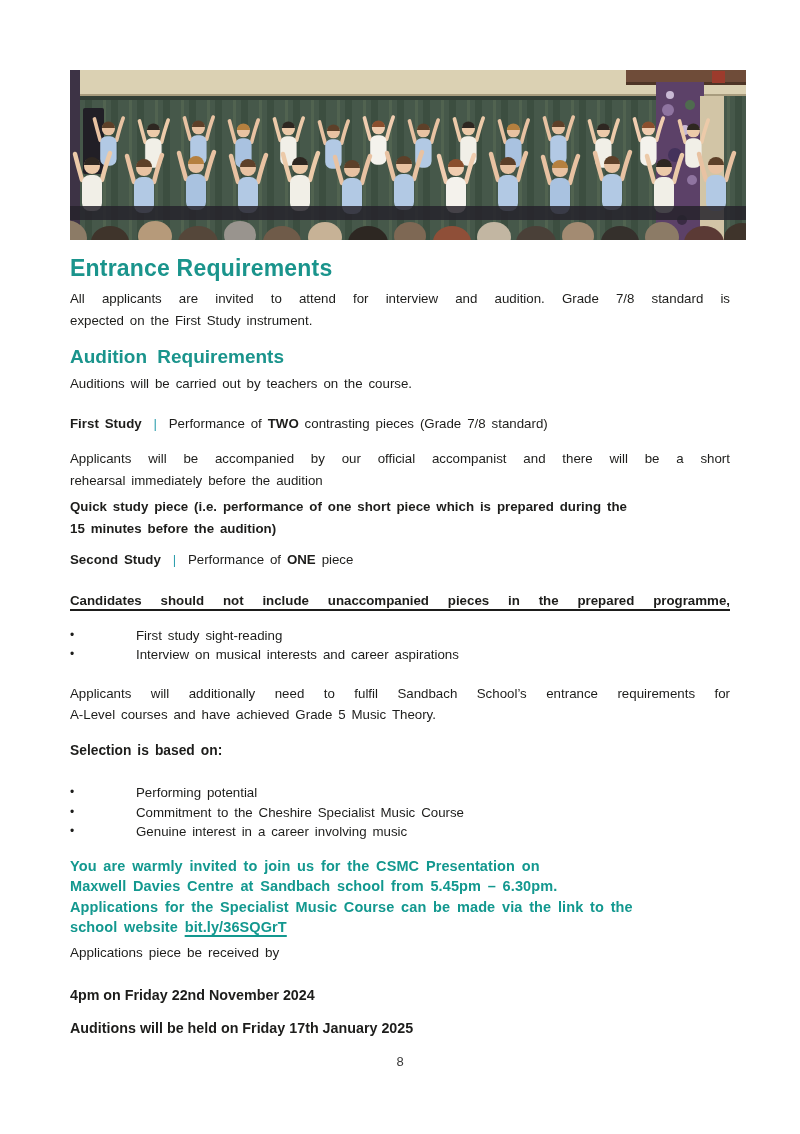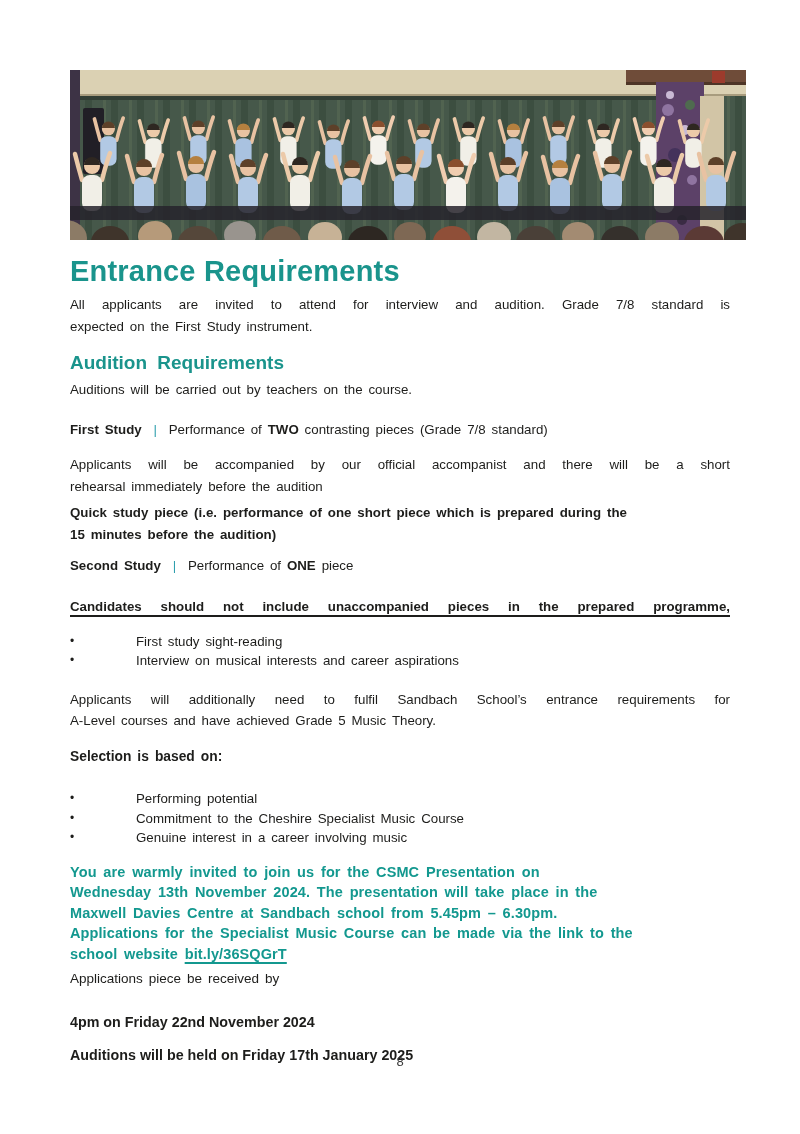--- a/index.html
+++ b/index.html
@@ -6,21 +6,21 @@
   .page {
     position:relative; width:800px; height:1134px; background:#ffffff;
     font-family:"Liberation Sans", sans-serif; color:#1d1d1b; overflow:hidden;
   }
   
   .photo { position:absolute; left:70px; top:70px; width:676px; height:170px; }
   .photo svg { display:block; }
   
   .content { position:absolute; left:70px; top:240px; width:660px; }
   .h1 {
-    margin:16px 0 0 0; font-size:29px; line-height:1.05; font-weight:bold;
+    margin:16px 0 0 0; font-size:23px; line-height:1.05; font-weight:bold;
     color:#1a948c; letter-spacing:0.2px;
   }
   .h2 {
     margin:16px 0 0 0; font-size:19px; line-height:1.05; font-weight:bold;
     color:#1a948c; word-spacing:5px;
   }
   .para { font-size:13.3px; line-height:21.5px; word-spacing:2.2px; }
   .para .fj { text-align:justify; text-align-last:justify; }
   .m-intro   { margin-top:8px; }
   .m-note    { margin-top:6px; }
@@ -231,21 +231,20 @@
         <span>Commitment to the Cheshire Specialist Music Course</span>
       </div>
       <div class="bullet-row">
         <span class="bullet">•</span>
         <span>Genuine interest in a career involving music</span>
       </div>
     </div>
 
     <div class="invite">
       <div>You are warmly invited to join us for the CSMC Presentation on</div>
-      <div>Wednesday 13th November 2024. The presentation will take place in the</div>
       <div>Maxwell Davies Centre at Sandbach school from 5.45pm – 6.30pm.</div>
       <div>Applications for the Specialist Music Course can be made via the link to the</div>
       <div>
         <span>school website </span><a>bit.ly/36SQGrT</a>
       </div>
     </div>
 
     <div class="para m-recv">Applications piece be received by</div>
 
     <div class="m-dead">4pm on Friday 22nd November 2024</div>

